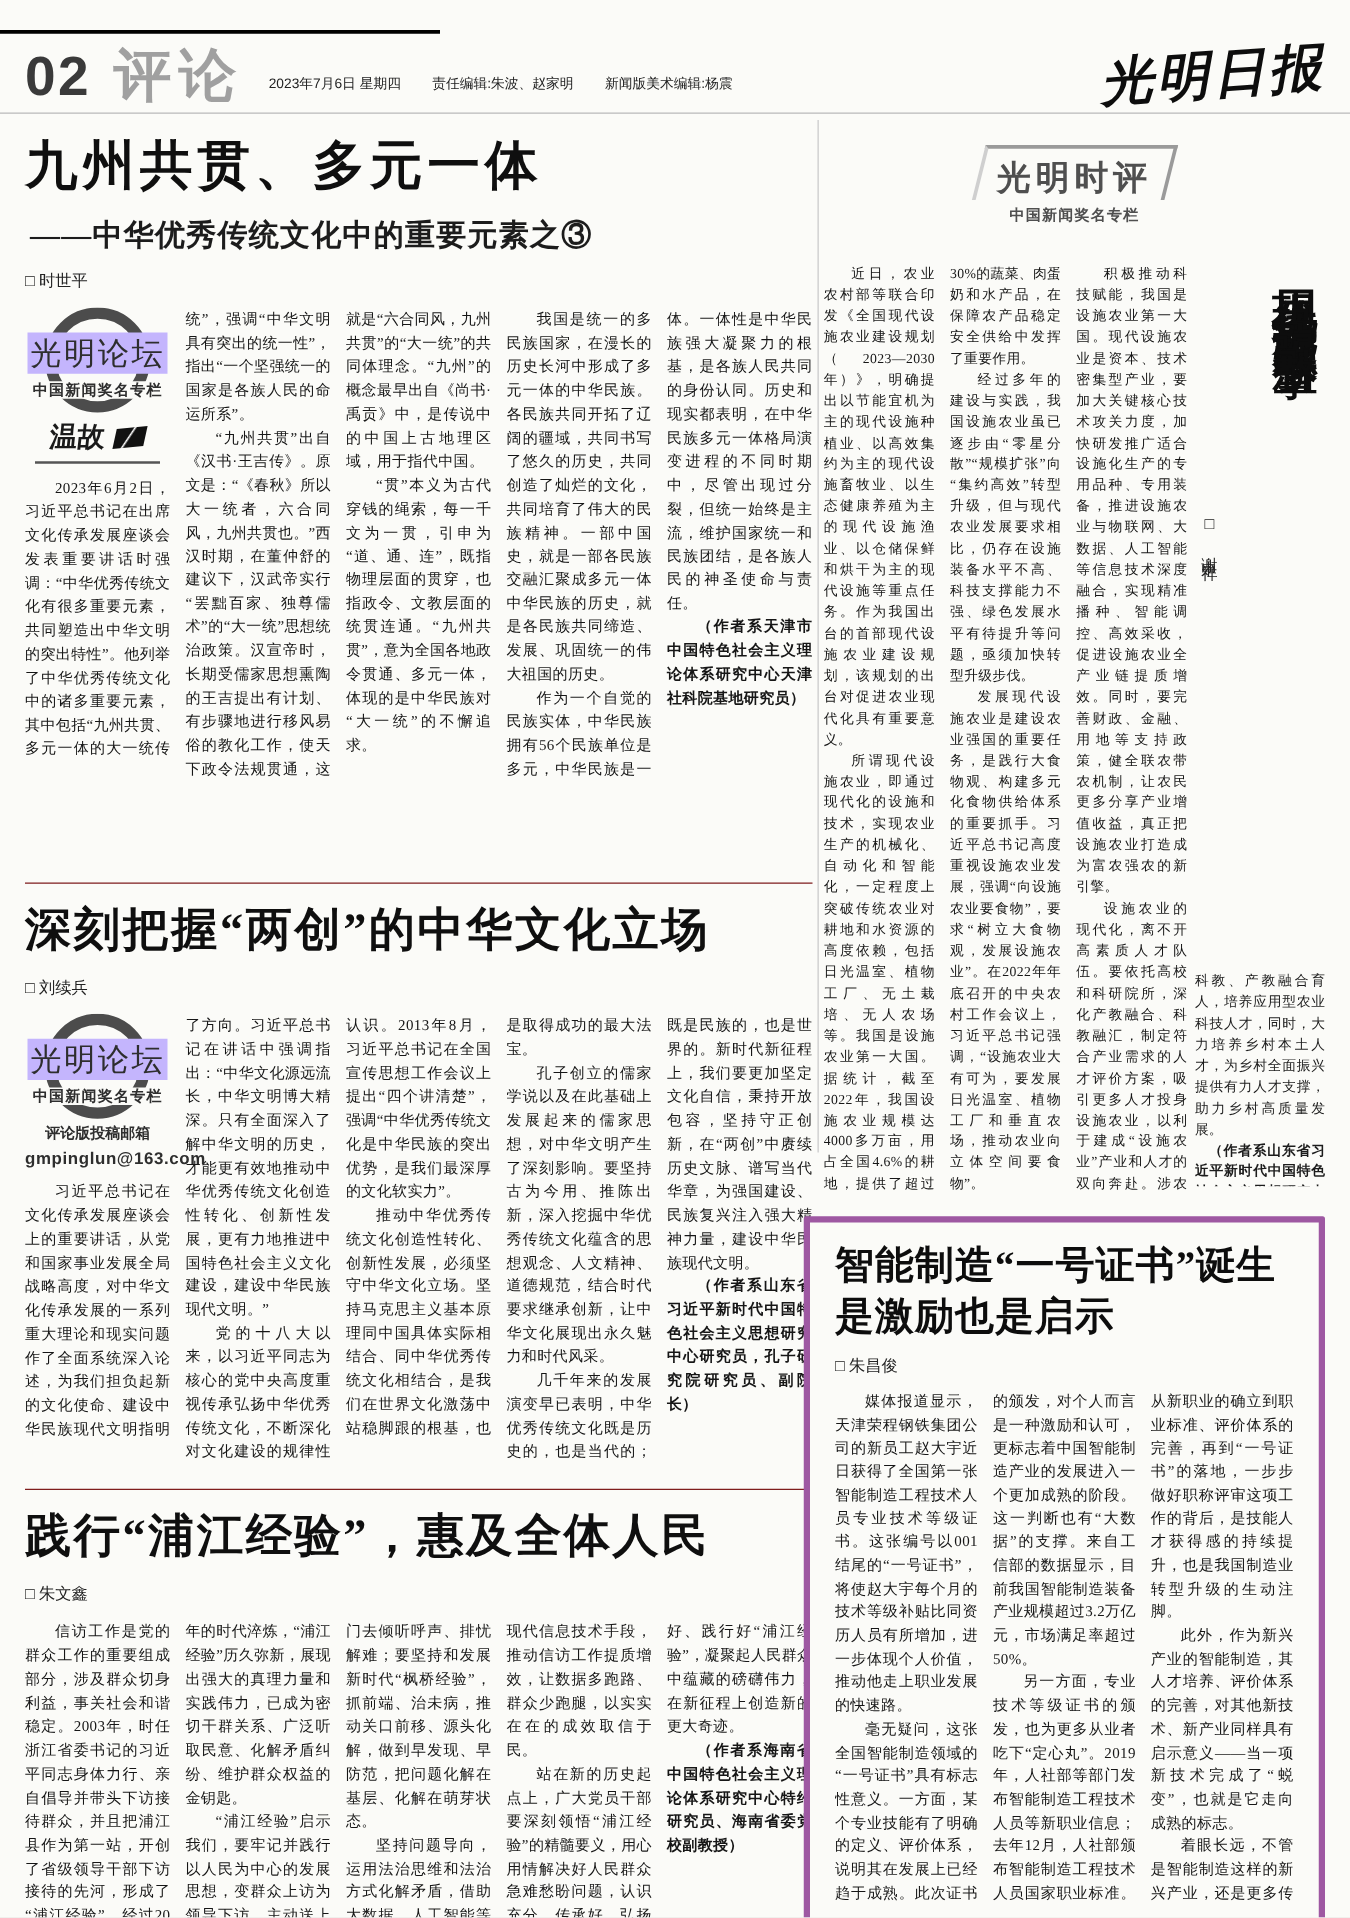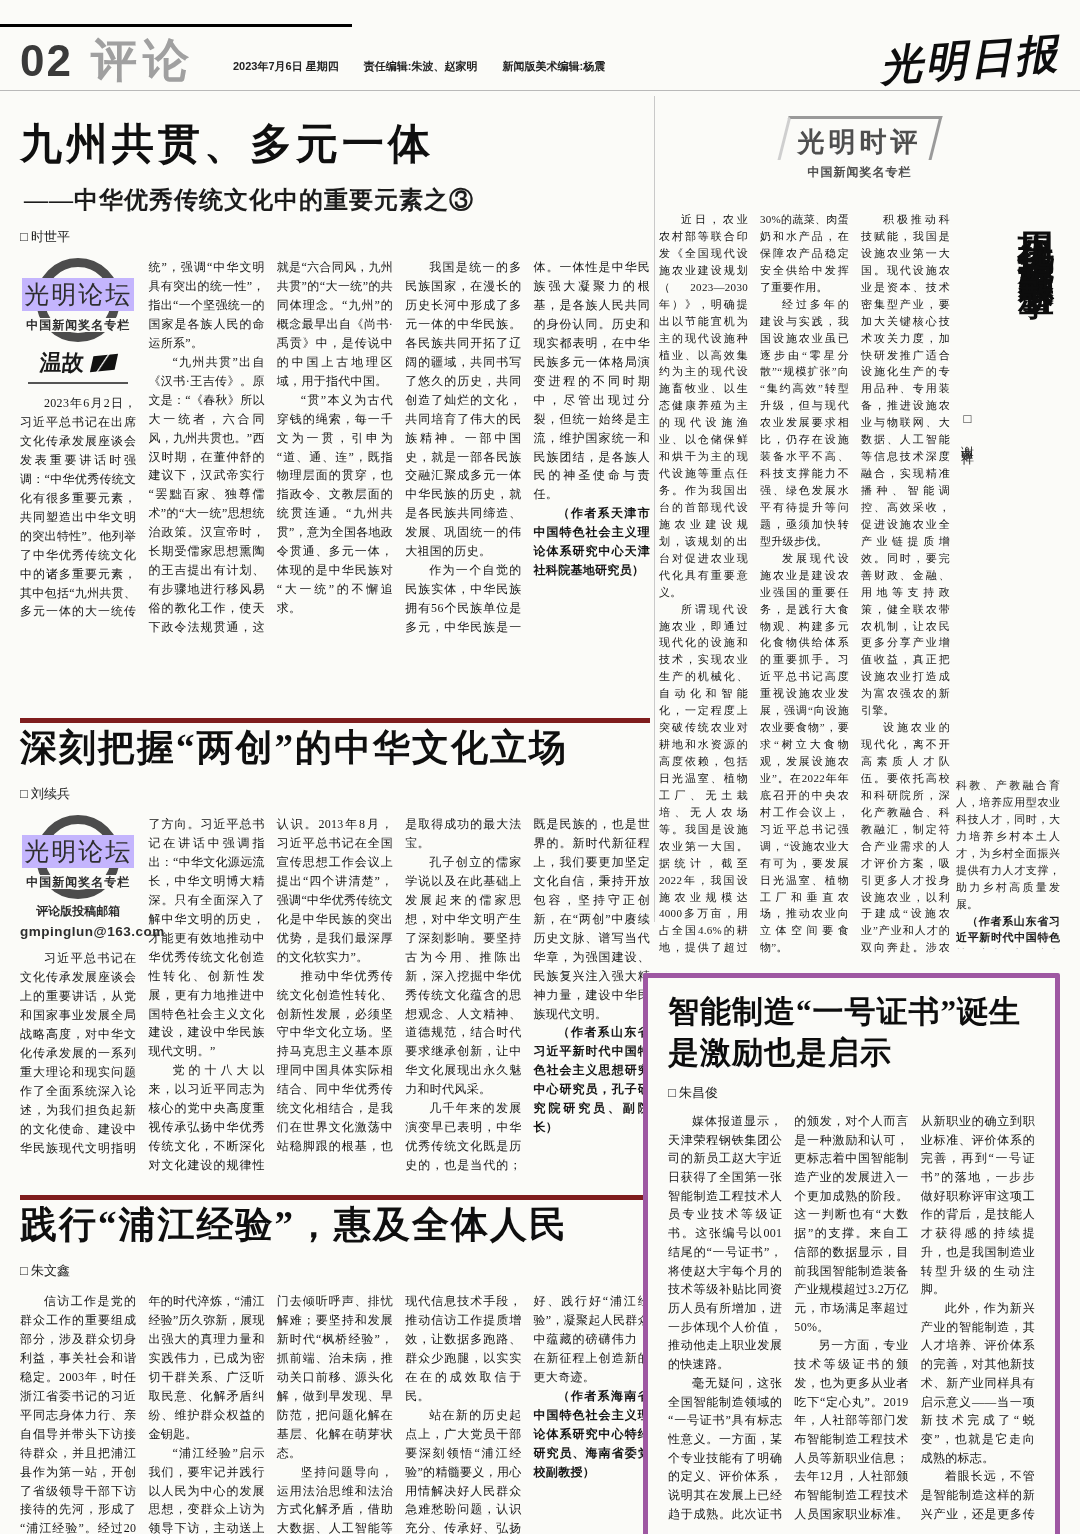--- a/index.html
+++ b/index.html
@@ -8,45 +8,45 @@
     position:relative; width:1080px; height:1534px; margin:0 auto;
     background:#fbfbf8; color:#1c1c1c; overflow:hidden;
     font-family:"Liberation Serif","DejaVu Serif",serif;
   }
   .topbar { position:absolute; top:24px; left:0; width:352px; height:3px; background:#000; }
 
   
   .header { position:absolute; top:30px; left:20px; right:20px; height:56px; }
   .pageno { font-family:"Liberation Sans","DejaVu Sans",sans-serif; font-size:44px; font-weight:700; color:#3a3a3a; letter-spacing:2px; }
   .section-name { font-size:46px; font-weight:bold; color:#a0a0a0; letter-spacing:6px; margin-left:14px; }
-  .dateline { font-family:"Liberation Sans","DejaVu Sans",sans-serif; font-size:11px; font-weight:bold; color:#222; margin-left:34px; position:relative; top:-6px; }
+  .dateline { font-family:"Liberation Sans","DejaVu Sans",sans-serif; font-size:11px; font-weight:normal; color:#222; margin-left:16px; position:relative; top:-6px; }
   .dateline span { margin-right:22px; }
   .masthead { float:right; font-size:42px; font-weight:bold; font-style:italic; transform:rotate(-4deg); letter-spacing:3px; color:#0d0d0d; margin-top:2px; }
   .header-rule { position:absolute; top:90px; left:0; width:1080px; height:1px; background:#b9b9b9; }
 
   
   .main { position:absolute; top:96px; left:20px; width:1040px; height:1432px; display:flex; }
   .left-col { width:630px; }
   .v-rule { width:1px; background:#c9c9c9; height:826px; margin:0 4px; }
   .right-col { flex:1; }
 
   
-  h1.head-a { font-size:42px; font-weight:bold; letter-spacing:4px; margin-top:20px; color:#0f0f0f; }
+  h1.head-a { font-size:42px; font-weight:bold; letter-spacing:4px; margin-top:8px; color:#0f0f0f; }
   .sub-a { font-size:24px; font-weight:bold; margin-top:12px; margin-left:4px; letter-spacing:1px; }
   .byline { font-size:13px; margin-top:12px; color:#222; }
   h2.head-b { font-size:37px; font-weight:bold; letter-spacing:2px; color:#0f0f0f; }
 
   
   .body-cols { margin-top:12px; text-align:justify; overflow:hidden; }
   .body-cols p { text-indent:2em; font-size:12px; line-height:1.58; letter-spacing:0.3px; color:#161616; }
   .body-cols p.endnote { font-weight:bold; }
   .cols5 { columns:5; column-gap:12px; }
   .cols3 { columns:3; column-gap:12px; }
 
-  .sec-b, .sec-c { border-top:5px solid #7f1d1d; margin-top:8px; }
+  .sec-b, .sec-c { border-top:1px solid #7f1d1d; margin-top:8px; padding-top:12px; }
 
   
   .forum-badge { position:relative; text-align:center; padding-top:20px; margin-bottom:10px;
     font-family:"Liberation Sans","DejaVu Sans",sans-serif; break-inside:avoid; }
   .forum-circle { position:absolute; left:50%; top:0; transform:translateX(-50%);
     width:84px; height:84px; border:9px solid #4c4c4c; border-radius:50%; }
   .forum-l1 { position:relative; display:inline-block; background:#c4b5fd; font-size:25px; font-weight:normal; color:#2e2e2e; letter-spacing:2px; padding:0 2px; }
   .forum-l2 { position:relative; display:block; margin-top:4px; }
   .forum-l2 span { background:#fbfbf8; font-size:12px; font-weight:bold; color:#2e2e2e; letter-spacing:1px; padding:0 2px; }
   .forum-tag { position:relative; margin:14px auto 0; width:86%; border-bottom:2px solid #555; padding-bottom:4px;

